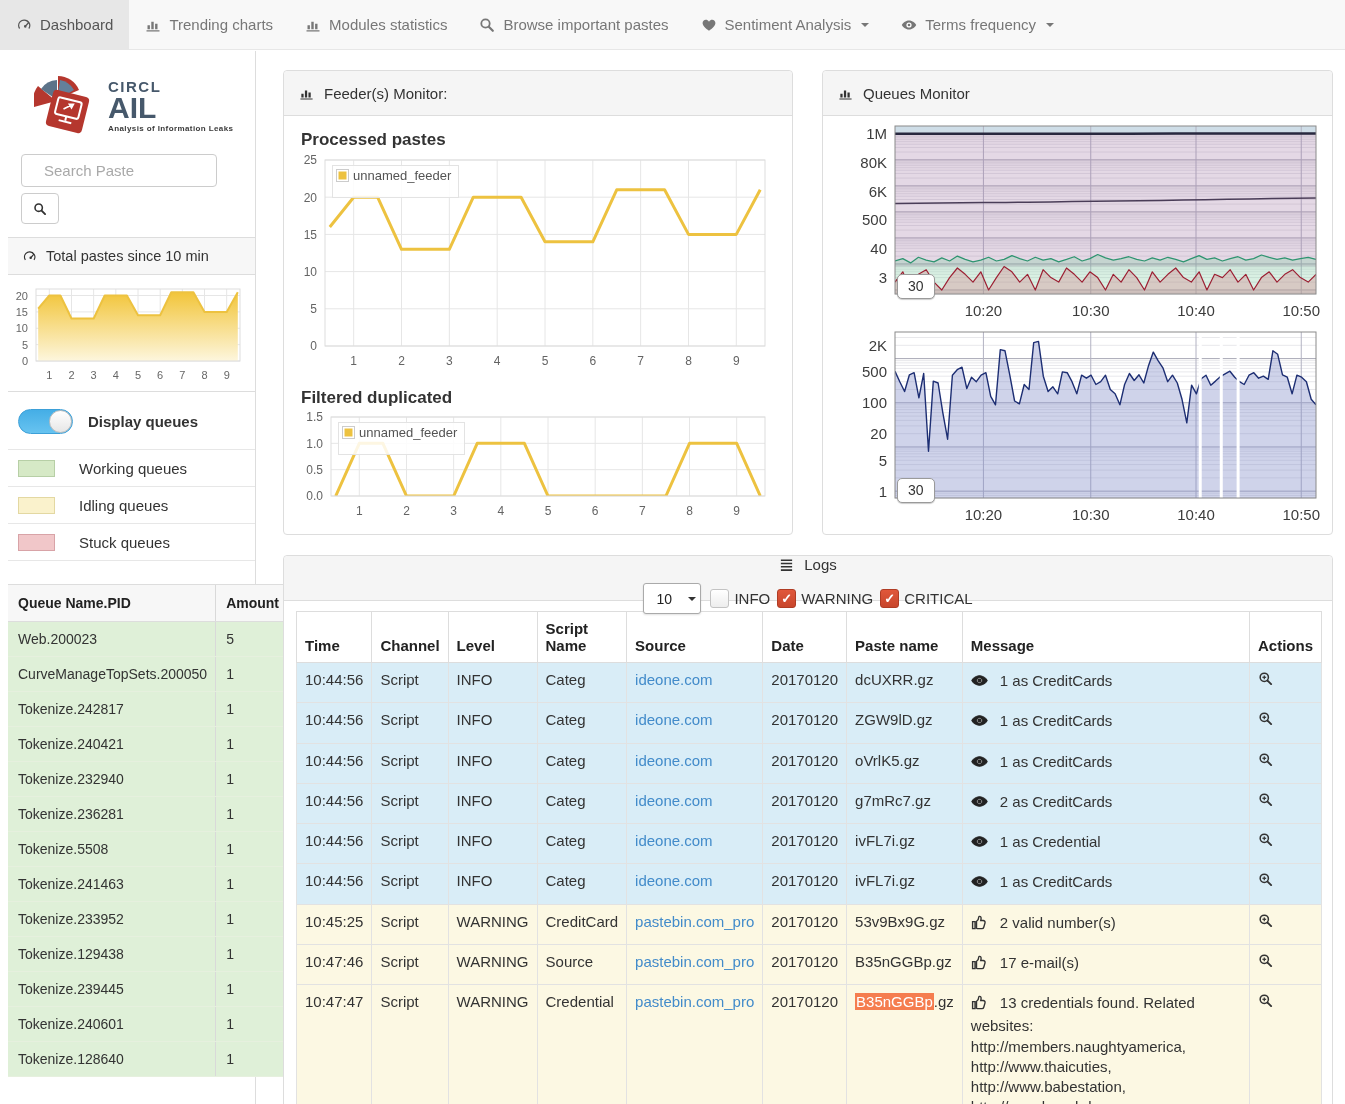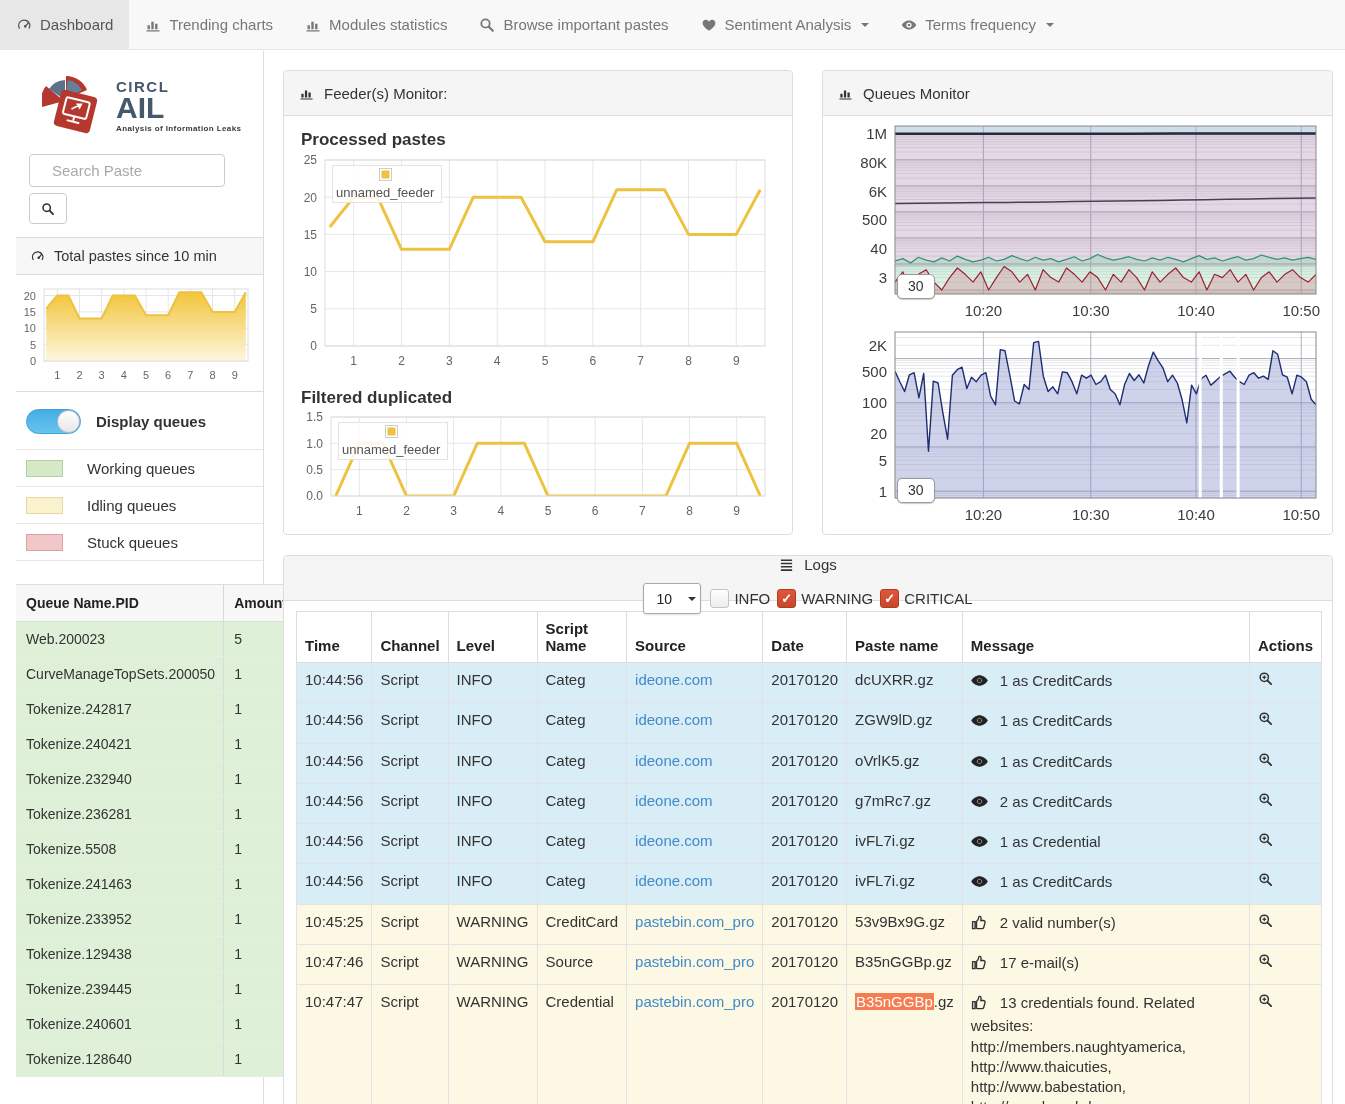--- a/index.html
+++ b/index.html
@@ -10,21 +10,21 @@
   .navbar { position:absolute; top:0; left:0; width:1345px; height:50px;
     background:#f8f8f8; border-bottom:1px solid #e7e7e7; display:flex; align-items:stretch; }
   .nav-item { display:flex; align-items:center; gap:8px; padding:0 16px;
     font-size:15px; color:#777; cursor:pointer; }
   .nav-item.active { background:#e7e7e7; color:#555; }
   .nav-item .ic { width:16px; height:16px; fill:currentColor; }
   .caret { width:0; height:0; border-left:4px solid transparent; border-right:4px solid transparent;
     border-top:4px solid #777; margin-left:2px; }
 
   
-  .sidebar { position:absolute; top:51px; left:16px; width:248px; height:1053px;
+  .sidebar { position:absolute; top:51px; left:8px; width:248px; height:1053px;
     background:#fff; border-right:1px solid #ddd; }
   .logo { margin:22px 0 0 26px; display:flex; align-items:flex-start; gap:8px; }
   .logo-text { padding-top:6px; color:#46586b; }
   .logo-brand { font-size:15px; font-weight:bold; letter-spacing:1.5px; line-height:1; }
   .logo-product { font-size:30px; font-weight:bold; line-height:0.95; }
   .logo-tagline { font-size:8px; font-weight:bold; color:#3a3a3a; letter-spacing:0.4px; margin-top:1px; }
   .search-box { margin:17px 0 0 13px; }
   .search-input { width:196px; height:33px; border:1px solid #ccc; border-radius:4px;
     padding:0 22px; font-size:15px; color:#555; font-family:inherit; }
   .search-input::placeholder { color:#a9a9a9; }
@@ -61,22 +61,22 @@
     font-size:15px; color:#333; }
   .panel-header .ic { width:15px; height:15px; fill:#333; }
   #feeder-panel { left:283px; top:70px; width:510px; height:465px; }
   #queues-panel { left:822px; top:70px; width:511px; height:465px; }
   #logs-panel   { left:283px; top:555px; width:1050px; height:560px; border-radius:4px 4px 0 0; }
   .feeder-body { padding:10px 15px 0 15px; }
   .chart-title { font-size:17px; font-weight:bold; color:#333; margin:4px 0 4px 2px; }
   .chart-wrap { position:relative; }
   .queues-body { padding:6px 10px 0 10px; }
   .flot-legend { position:absolute; display:flex; align-items:center; gap:4px;
-    background:rgba(255,255,255,0.85); border:1px solid #e3e3e3; padding:2px 7px 2px 3px;
-    font-size:13px; color:#545454;flex-direction:column; }
+    background:rgba(255,255,255,0.85); border:1px solid #e3e3e3; padding:2px 7px 14px 3px;
+    font-size:13px; color:#545454; }
   .flot-swatch { width:13px; height:13px; border:1px solid #ccc; box-shadow:inset 0 0 0 1.5px #fff; }
   .chart-badge { position:absolute; background:#fff; border:1px solid #9a9a9a; border-radius:5px;
     padding:3px 10px 4px 10px; font-size:14px; color:#333; box-shadow:0 1px 1px rgba(0,0,0,0.2); }
 
   
   #logs-panel .panel-header { justify-content:space-between;flex-direction:column; }
   .logs-title { display:flex; align-items:center; gap:10px; }
   .logs-controls { display:flex; align-items:center; gap:9px; font-size:15px; color:#333; }
   .page-select { width:58px; height:31px; background:#fff; border:1px solid #aaa; border-radius:3px;
     display:flex; align-items:center; cursor:pointer; box-shadow:0 1px 2px rgba(0,0,0,0.12); }

